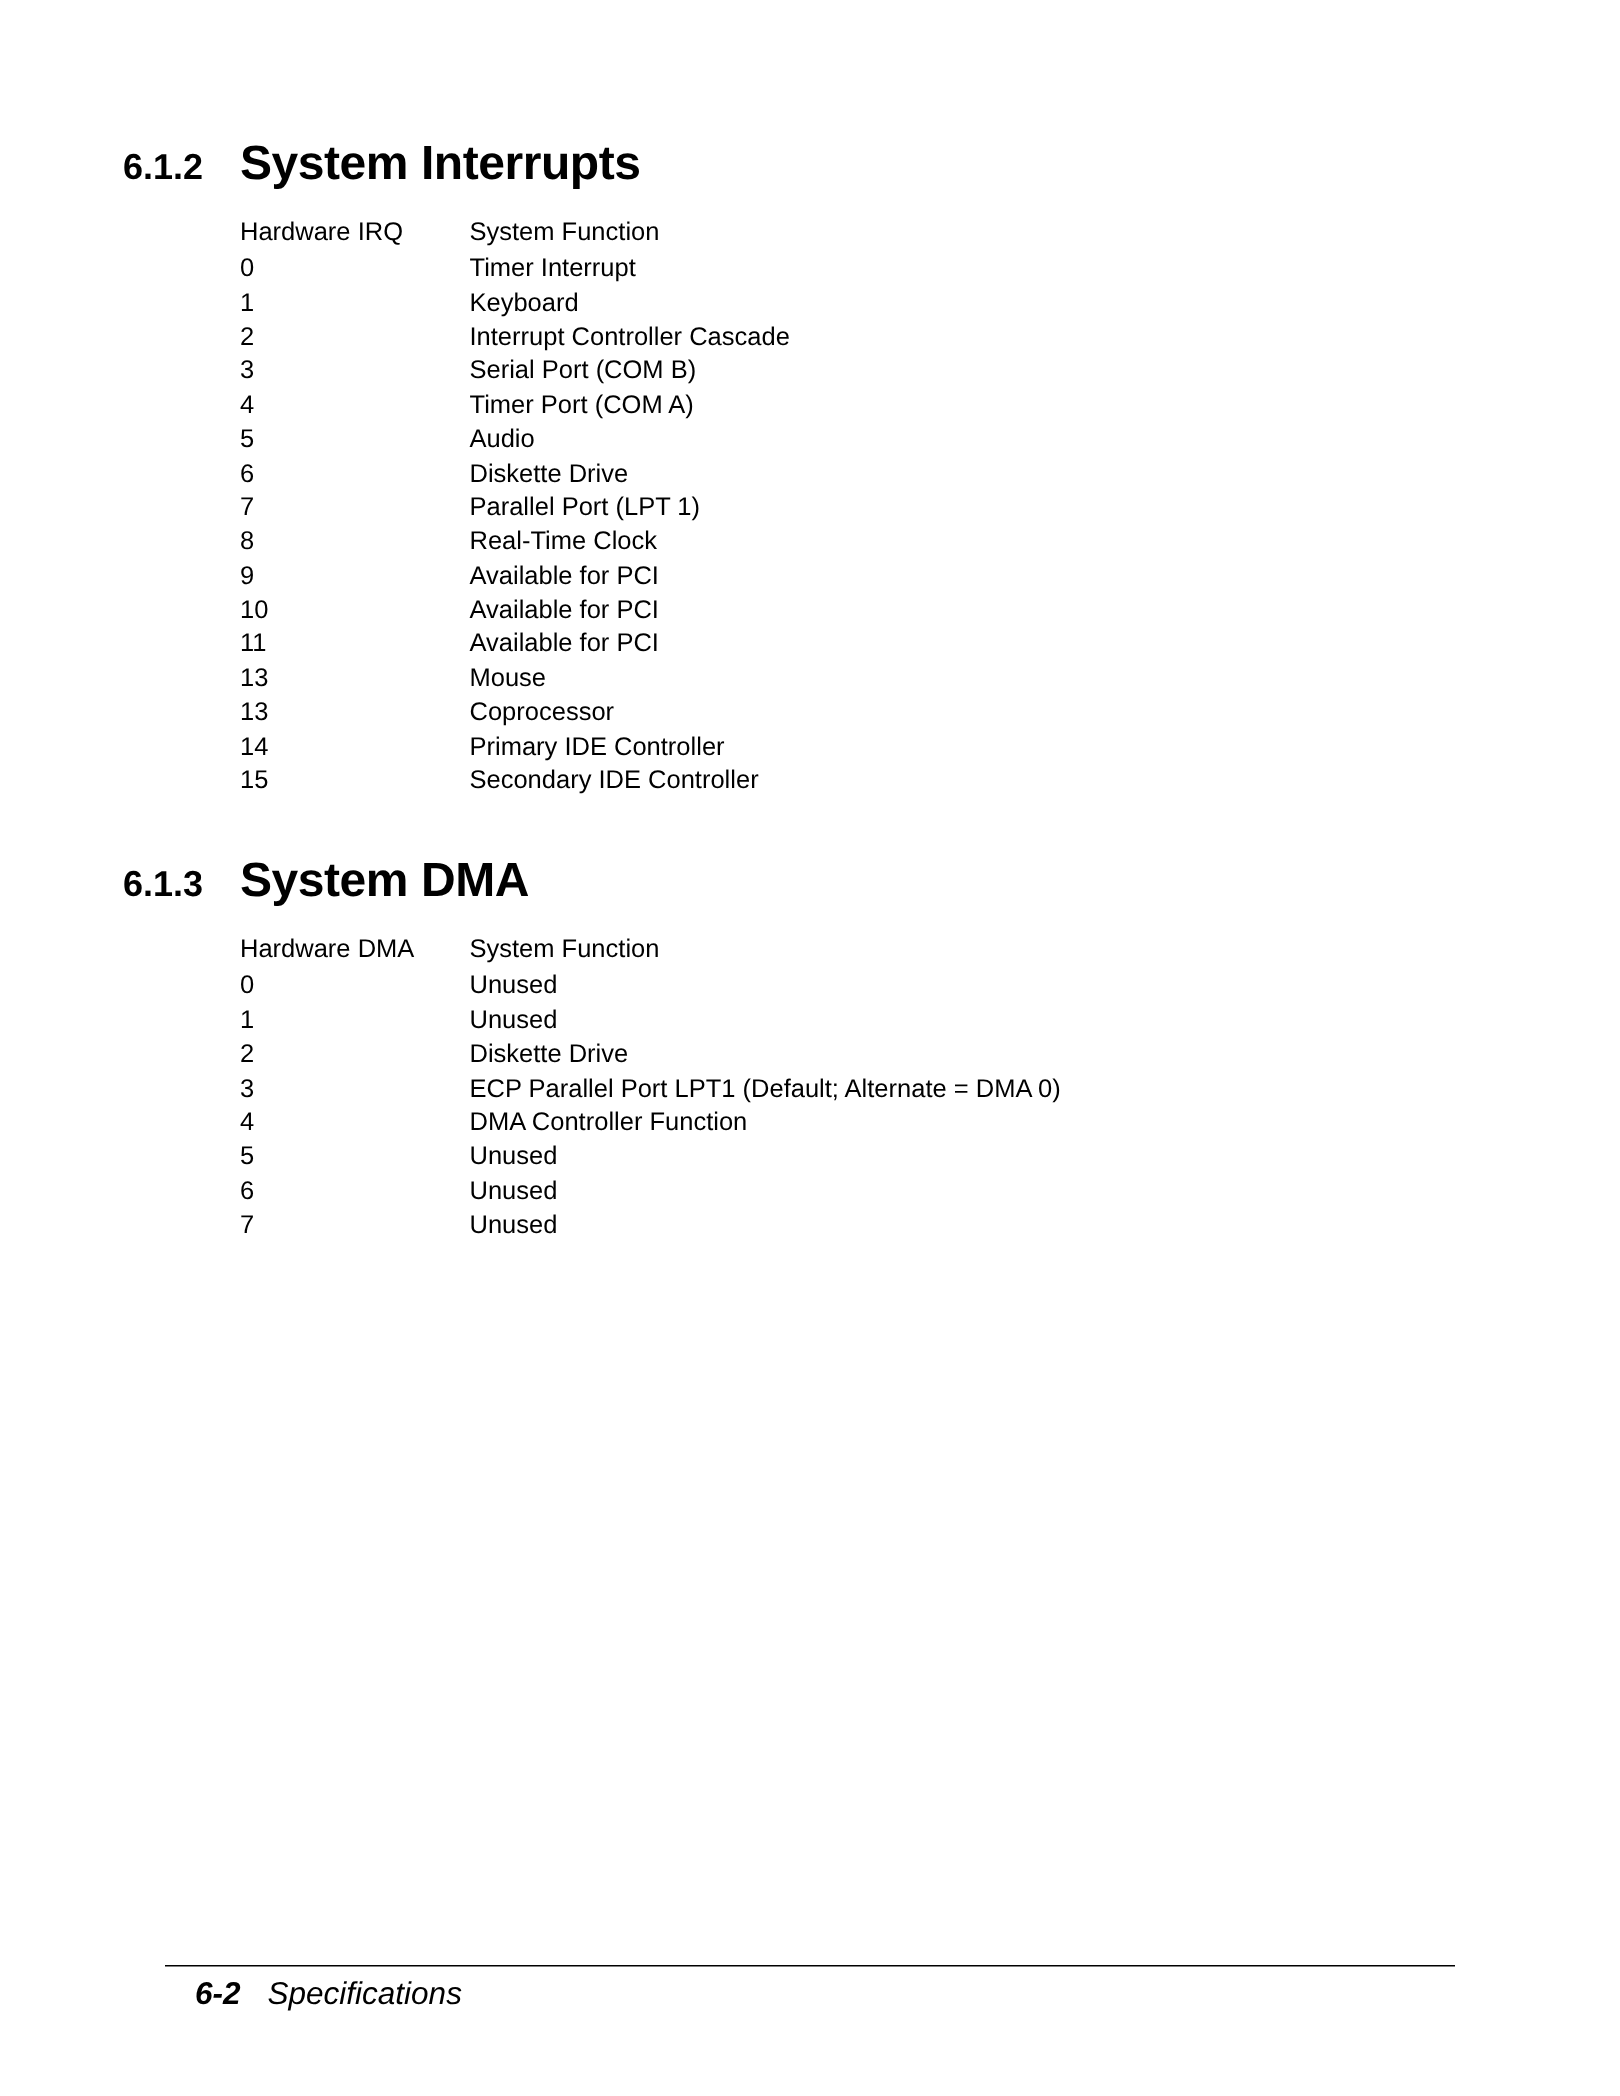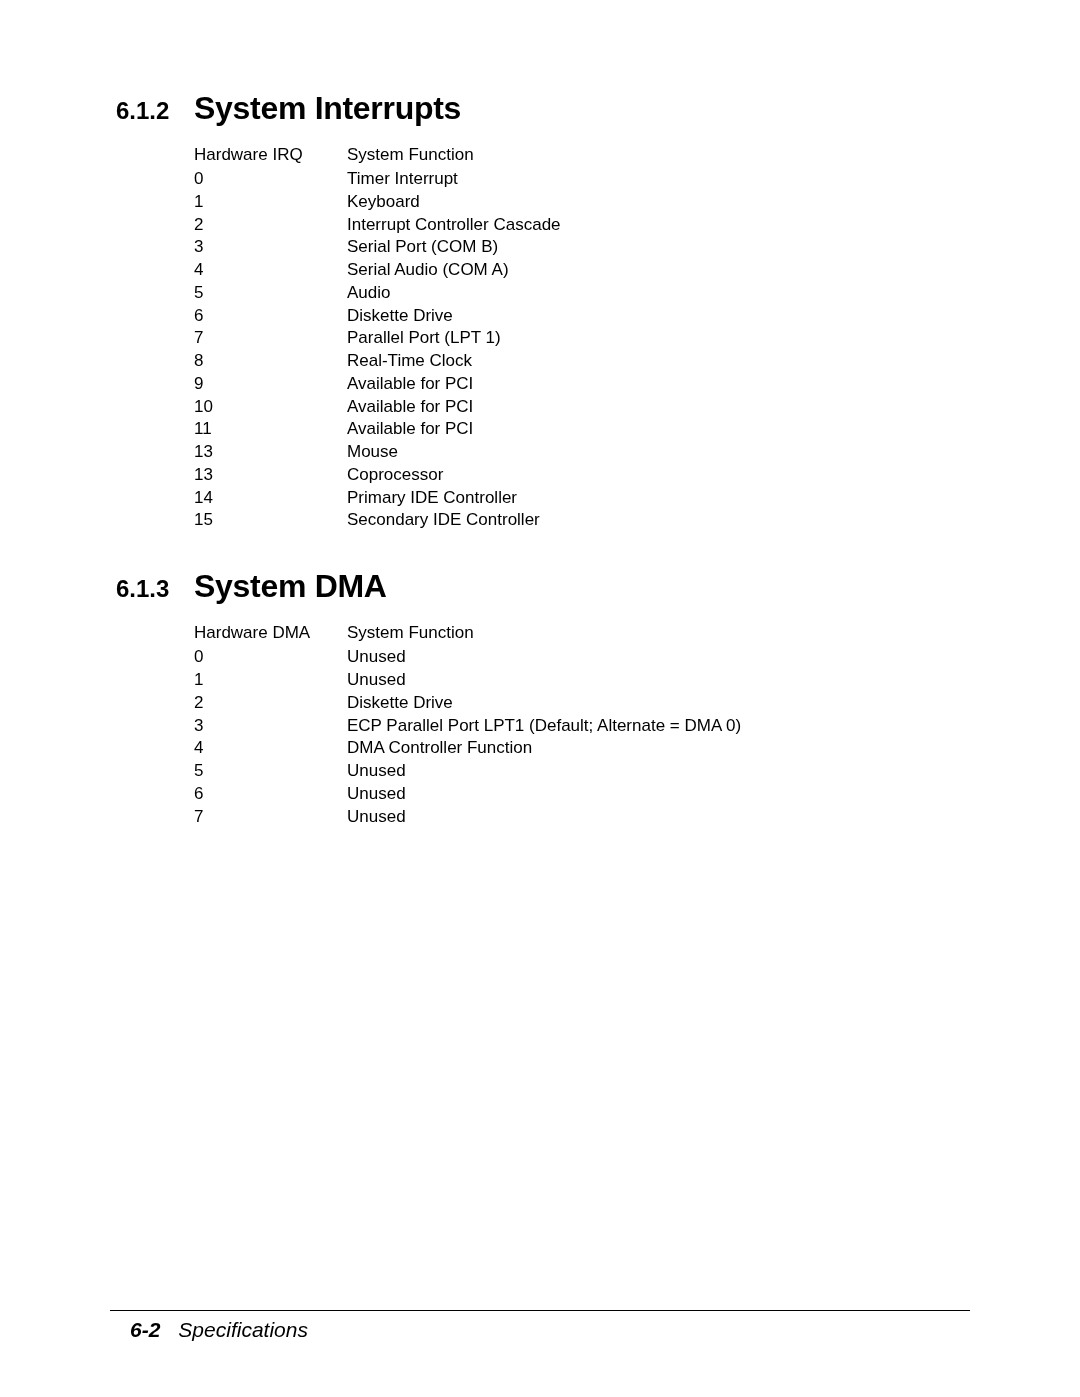--- a/index.html
+++ b/index.html
@@ -7,21 +7,21 @@
     padding: 0;
     background: #ffffff;
     font-family: Arial, Helvetica, sans-serif;
     color: #000;
   }
   .page {
     width: 1080px;
     height: 1397px;
     position: relative;
     box-sizing: border-box;
-    padding: 90px 110px 50px 116px;
+    padding: 90px 110px 50px 82px;
   }
   .section-heading {
     display: flex;
     align-items: baseline;
     margin-bottom: 18px;
   }
   .section-number {
     font-family: "Arial Black", Arial, sans-serif;
     font-weight: 900;
     font-size: 24px;
@@ -101,21 +101,21 @@
     <div class="table-row">
         <span class="col1">2</span>
         <span class="col2">Interrupt Controller Cascade</span>
       </div>
     <div class="table-row">
         <span class="col1">3</span>
         <span class="col2">Serial Port (COM B)</span>
       </div>
     <div class="table-row">
         <span class="col1">4</span>
-        <span class="col2">Serial Audio (COM A)</span>
+        <span class="col2">Timer Port (COM A)</span>
       </div>
     <div class="table-row">
         <span class="col1">5</span>
         <span class="col2">Audio</span>
       </div>
     <div class="table-row">
         <span class="col1">6</span>
         <span class="col2">Diskette Drive</span>
       </div>
     <div class="table-row">

